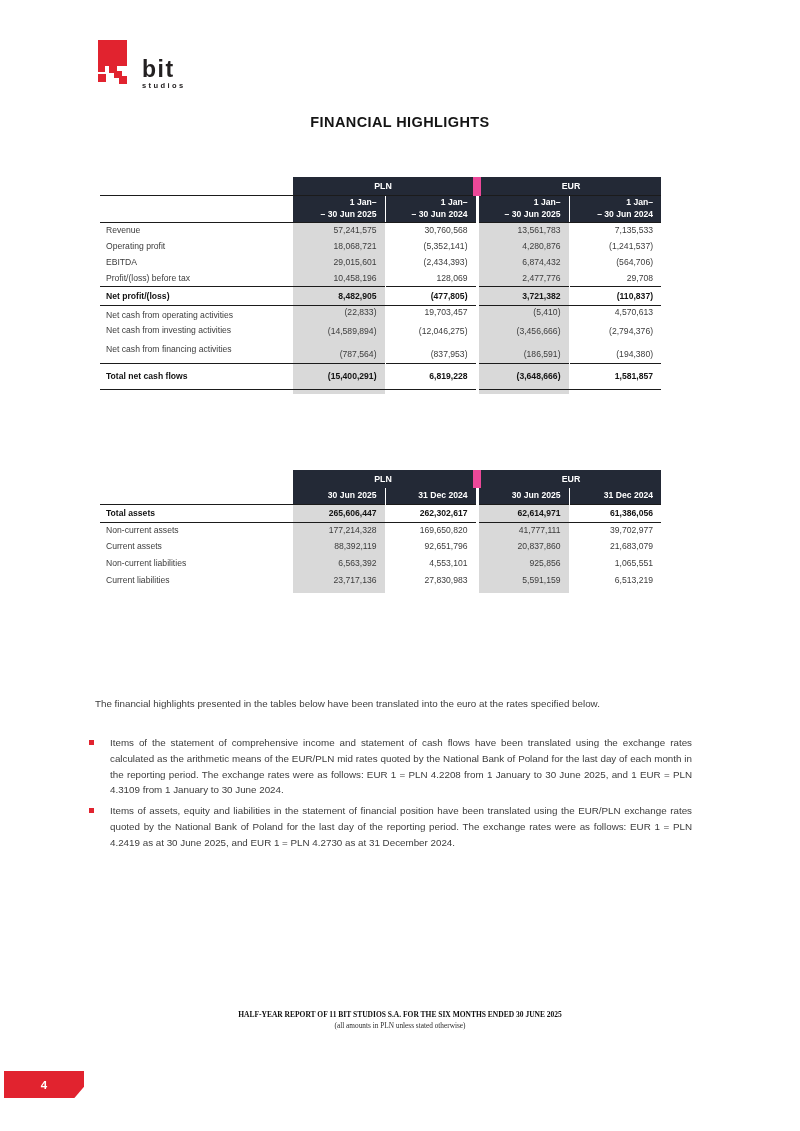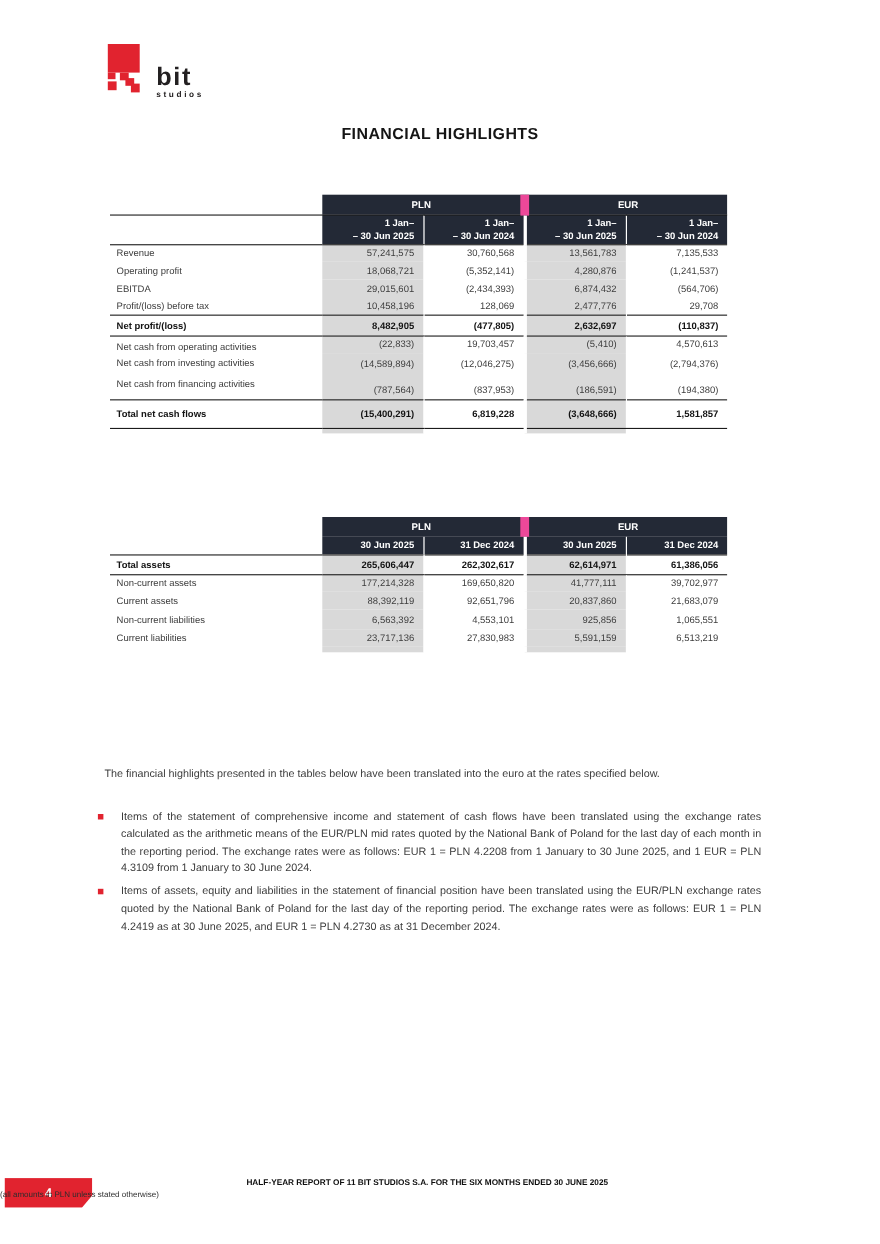--- a/index.html
+++ b/index.html
@@ -81,21 +81,21 @@
     position:absolute; left:9px; top:5px; width:4.5px; height:4.5px; background:var(--accent);
   }
 
   
   .page-badge {
     position:absolute; left:4px; top:1071px; width:80px; height:27px;
     background:var(--accent); color:#ffffff; font-weight:700; font-size:11.5px;
     display:flex; align-items:center; justify-content:center;
     clip-path:polygon(0 0, 100% 0, 100% 58%, 88% 100%, 0 100%);
   }
-  .footer-text { position:absolute; left:0; top:1070px; width:100%; text-align:left; color:#2c2c2c; }
+  .footer-text { position:absolute; left:0; top:1010px; width:100%; text-align:center; color:#2c2c2c;font-family:Liberation Serif, serif; }
   .footer-line1 { width:352px; margin:0 auto; font-size:7.5px; font-weight:700; line-height:9.6px; color:#0e0e0e; }
   .footer-line2 { font-size:7.3px; line-height:10px; margin-top:1px; }
   .footer-line3 { font-size:7.3px; line-height:10px; }
 </style>
 </head>
 <body>
 
 <div class="page" style="--accent: #e1232f; --navy: #232936; --shade: #d9d9d9;">
 
   <div class="logo">
@@ -167,21 +167,21 @@
           <td class="lbl">Profit/(loss) before tax</td>
           <td class="val c0 shade">10,458,196</td>
           <td class="val c1">128,069</td>
           <td class="val c2 shade">2,477,776</td>
           <td class="val c3">29,708</td>
         </tr>
         <tr class="bold">
           <td class="lbl">Net profit/(loss)</td>
           <td class="val c0 shade">8,482,905</td>
           <td class="val c1">(477,805)</td>
-          <td class="val c2 shade">2,632,697</td>
+          <td class="val c2 shade">3,721,382</td>
           <td class="val c3">(110,837)</td>
         </tr>
         <tr class="tall">
           <td class="lbl">Net cash from operating activities</td>
           <td class="val c0 shade">(22,833)</td>
           <td class="val c1">19,703,457</td>
           <td class="val c2 shade">(5,410)</td>
           <td class="val c3">4,570,613</td>
         </tr>
         <tr class="tall">

